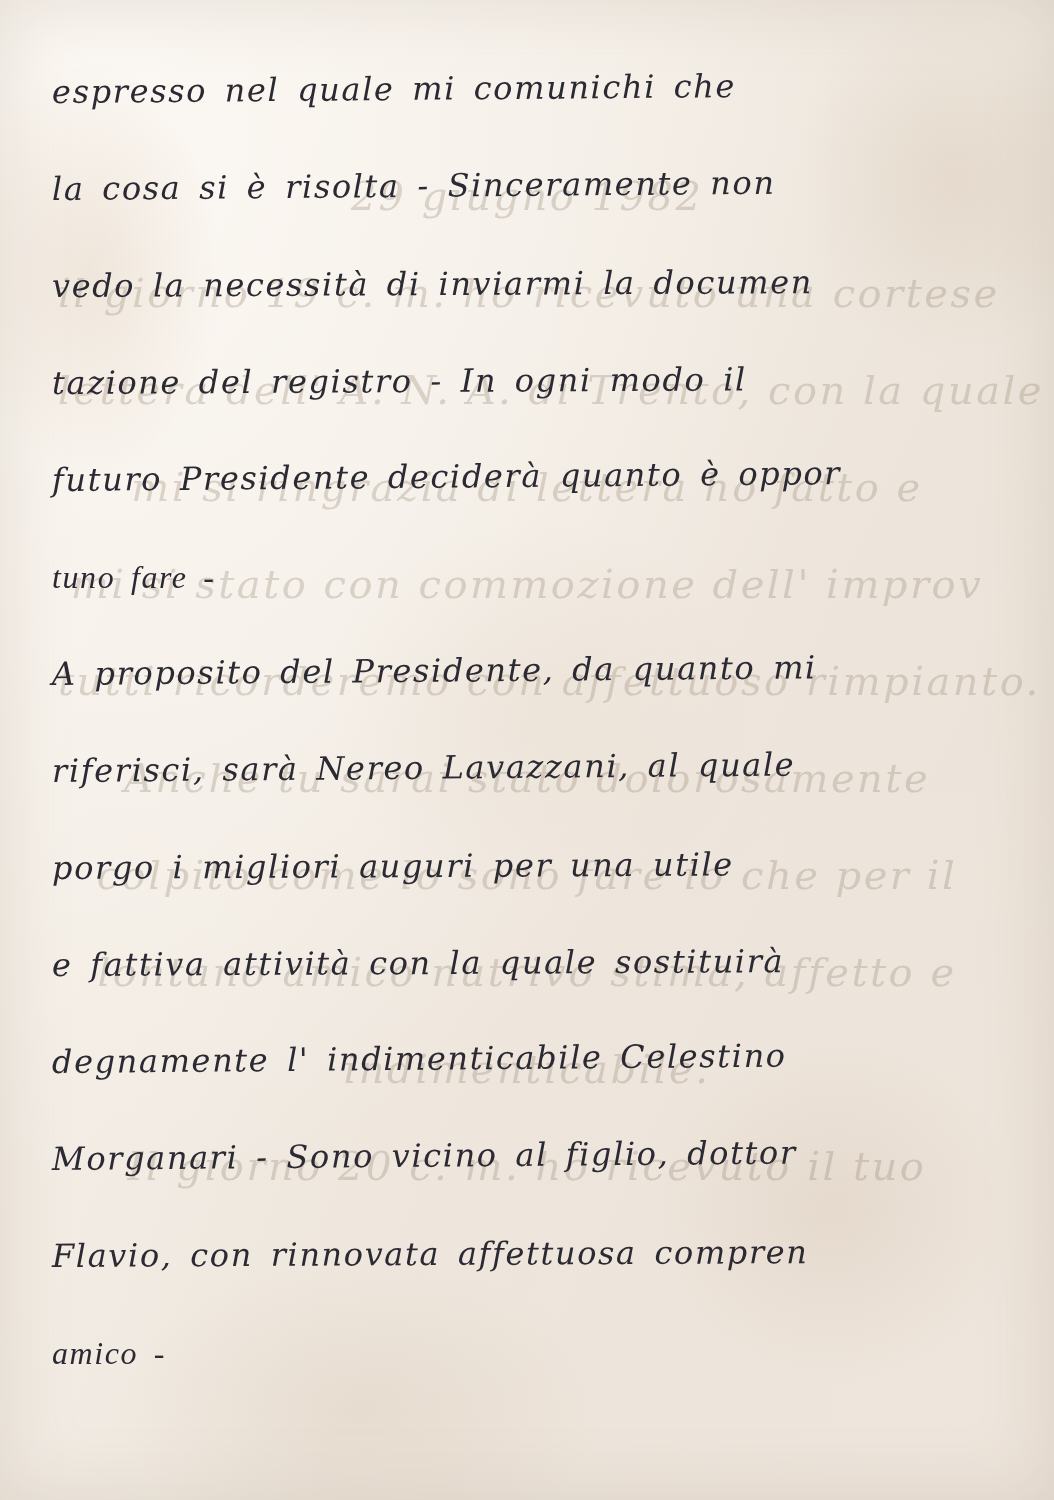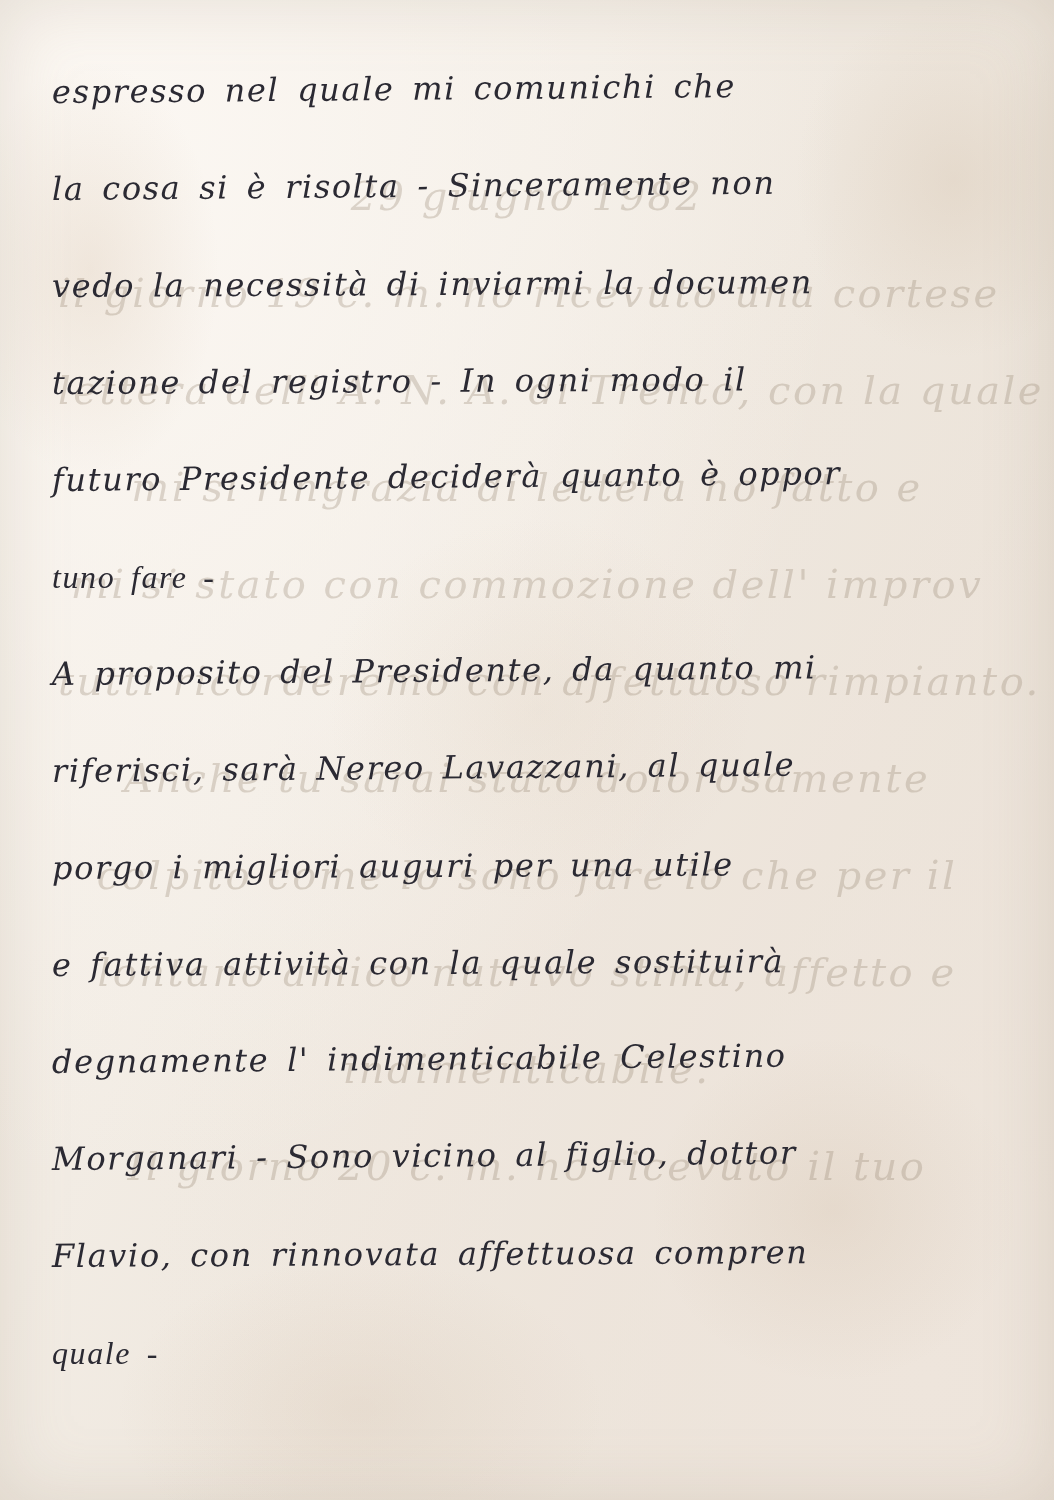--- a/index.html
+++ b/index.html
@@ -113,17 +113,17 @@
     <div class="line lift2">tazione del registro - In ogni modo il</div>
     <div class="line lift1">futuro Presidente deciderà quanto è oppor­</div>
     <div class="line flat">tuno fare -</div>
     <div class="line lift1">A proposito del Presidente, da quanto mi</div>
     <div class="line lift1">riferisci, sarà Nereo Lavazzani, al quale</div>
     <div class="line lift2">porgo i migliori auguri per una utile</div>
     <div class="line lift2">e fattiva attività con la quale sostituirà</div>
     <div class="line lift1">degnamente l' indimenticabile Celestino</div>
     <div class="line lift1">Morganari - Sono vicino al figlio, dottor</div>
     <div class="line lift2">Flavio, con rinnovata affettuosa compren­</div>
-    <div class="line flat">quale -</div>
+    <div class="line flat">amico -</div>
   </div>
 
   <div class="edge"></div>
 </div>
 
 </body></html>

